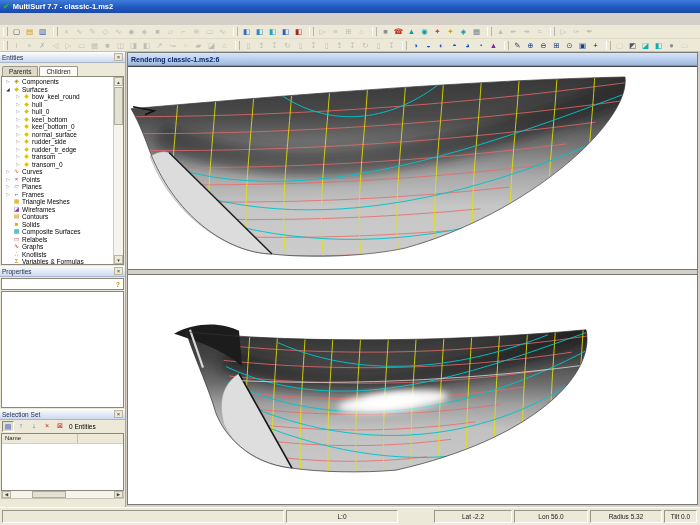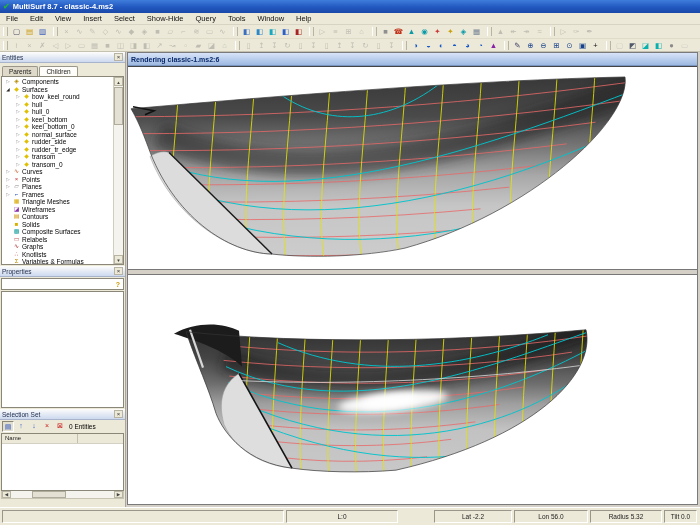--- a/index.html
+++ b/index.html
@@ -86,35 +86,23 @@
   .sfield.f4{width:72px;}
   .sfield.f5{width:33px;}
 </style>
 </head>
 <body>
 
 <div class="app">
 
   <div class="titlebar">
     <span class="app-icon">✔</span>
-    <span>MultiSurf 8.7 - classic-4.ms2</span>
+    <span>MultiSurf 7.7 - classic-1.ms2</span>
   </div>
 
-  <div class="menubar" id="menubar">
-      <span class="menu-item">File</span>
-      <span class="menu-item">Edit</span>
-      <span class="menu-item">View</span>
-      <span class="menu-item">Insert</span>
-      <span class="menu-item">Select</span>
-      <span class="menu-item">Show-Hide</span>
-      <span class="menu-item">Query</span>
-      <span class="menu-item">Tools</span>
-      <span class="menu-item">Window</span>
-      <span class="menu-item">Help</span>
-    </div>
 
   <div class="toolbar" id="tb0">
       <div class="tbgroup">
         <div class="gripper"></div>
         <span class="tbtn" style="color: rgb(74, 74, 102);">▢</span>
         <span class="tbtn" style="color: rgb(200, 150, 12);">▤</span>
         <span class="tbtn" style="color: rgb(42, 77, 184);">▥</span>
       </div>
       <div class="tbgroup">
         <div class="gripper"></div>

